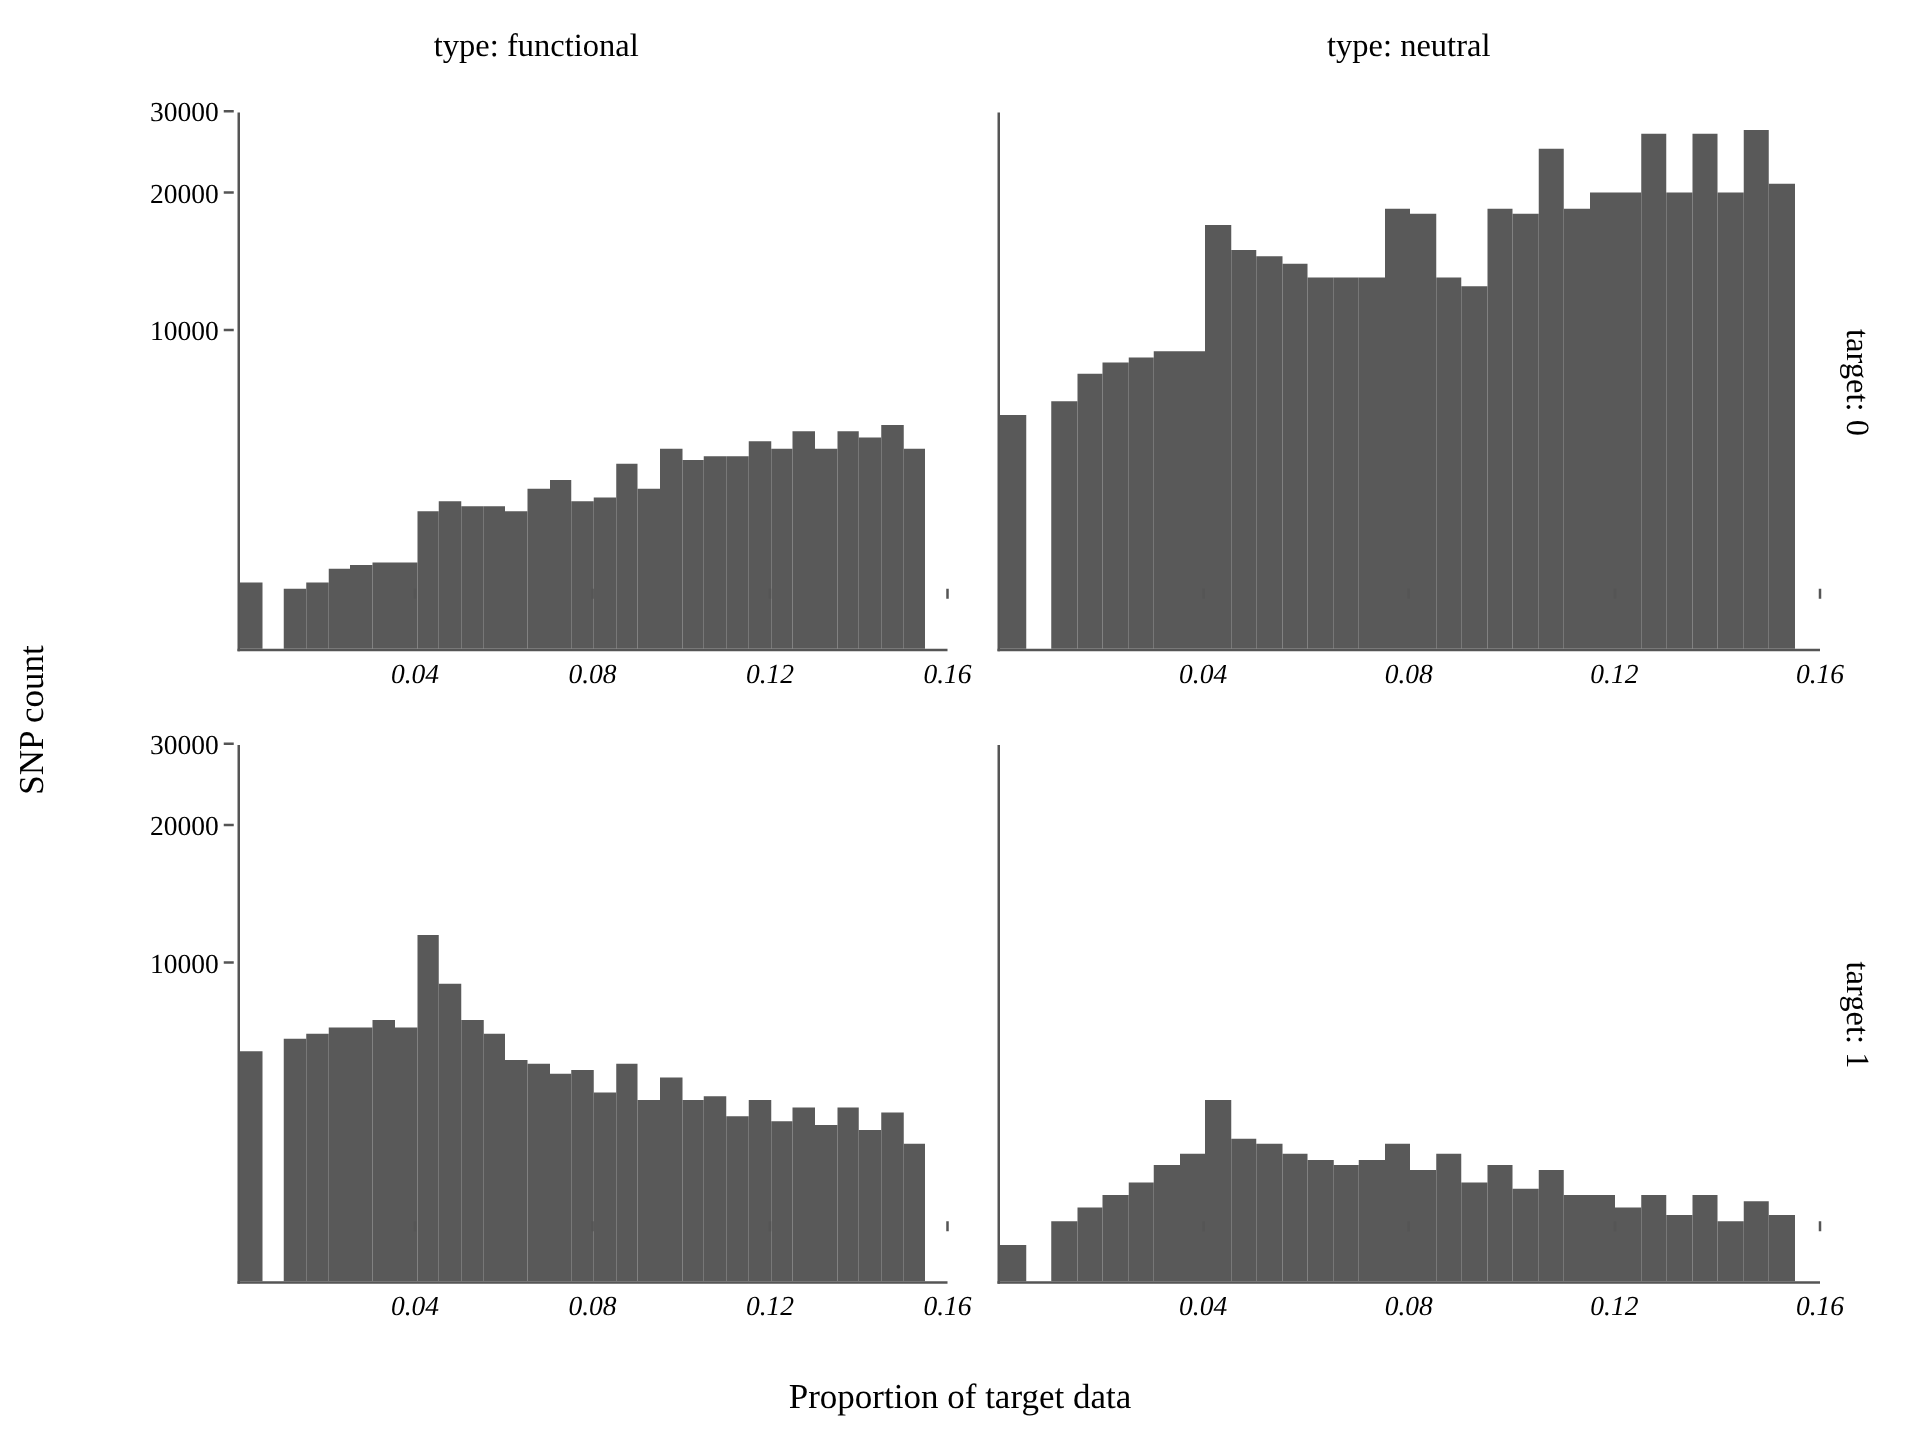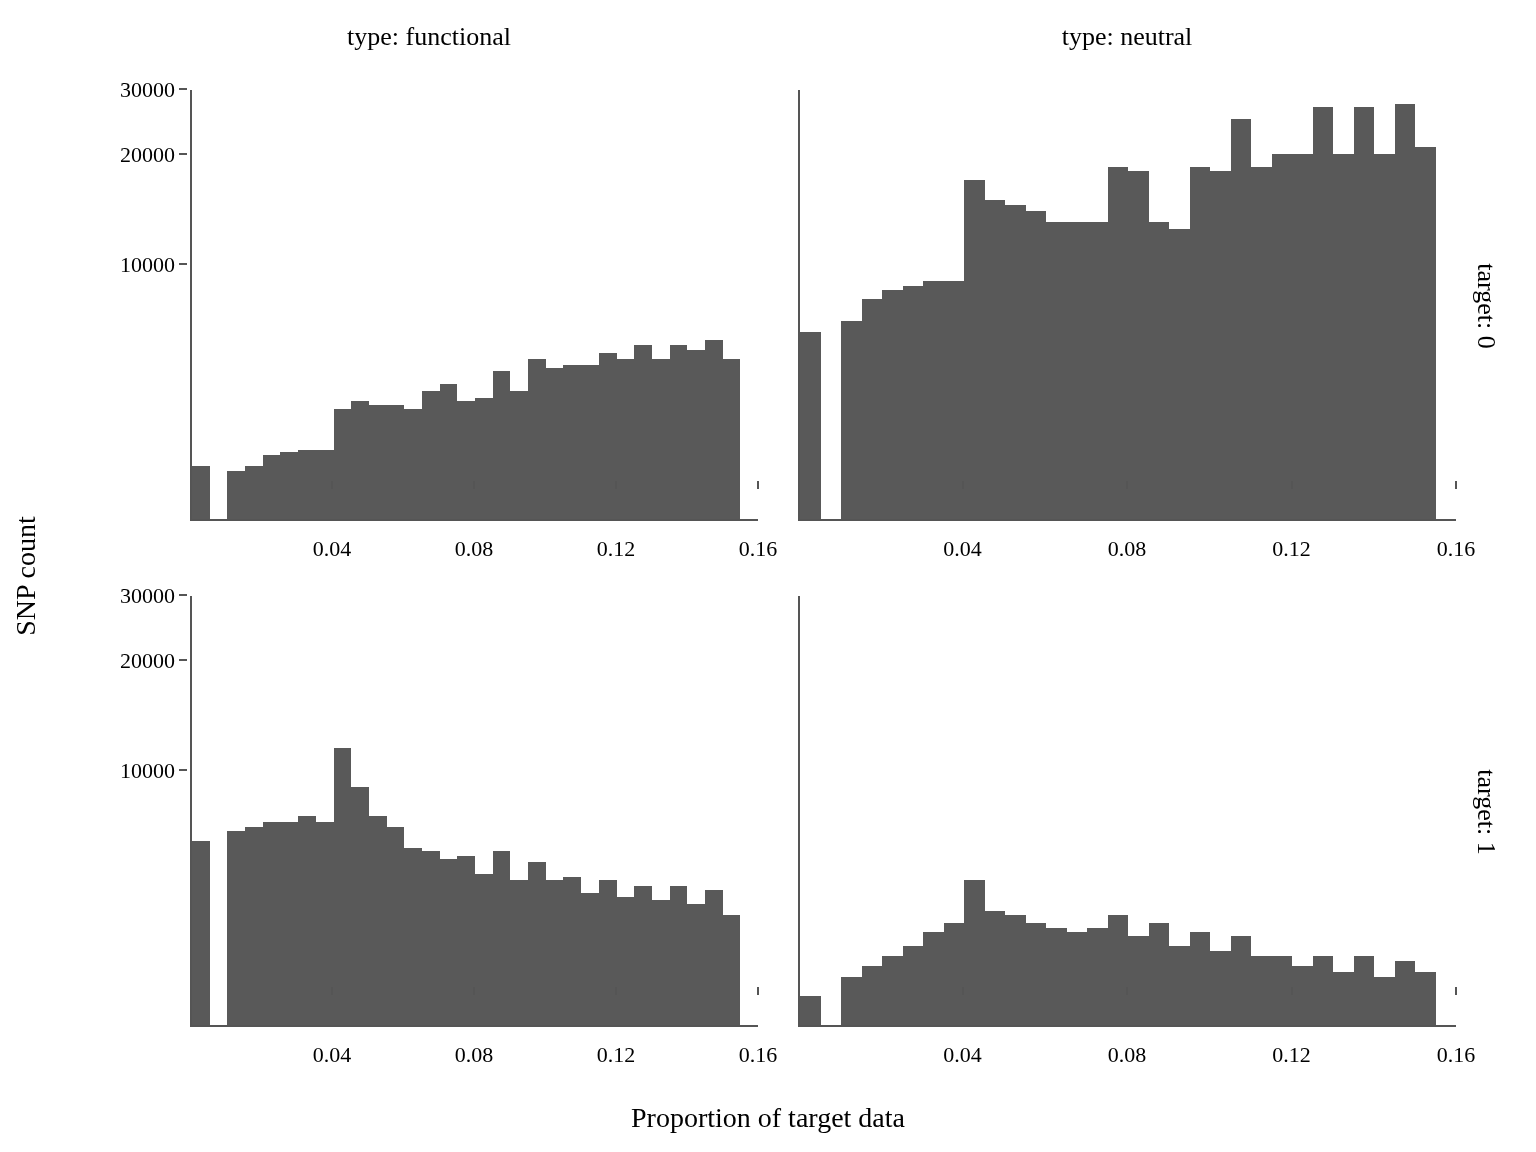--- a/index.html
+++ b/index.html
@@ -101,22 +101,23 @@
     right: -2px;
     width: 8px;
     height: 2px;
     background: #555;
   }
   
   .x-ticks {
     position: absolute;
     left: 90px;
     right: 0;
-    bottom: 0;
+    bottom: 10px;
     height: 40px;
+    font-style: italic;
   }
   .strip-right .x-ticks {
     left: 0;
   }
   .x-tick-label {
     position: absolute;
     top: 10px;
     transform: translateX(-50%);
     font-size: 22px;
   }

